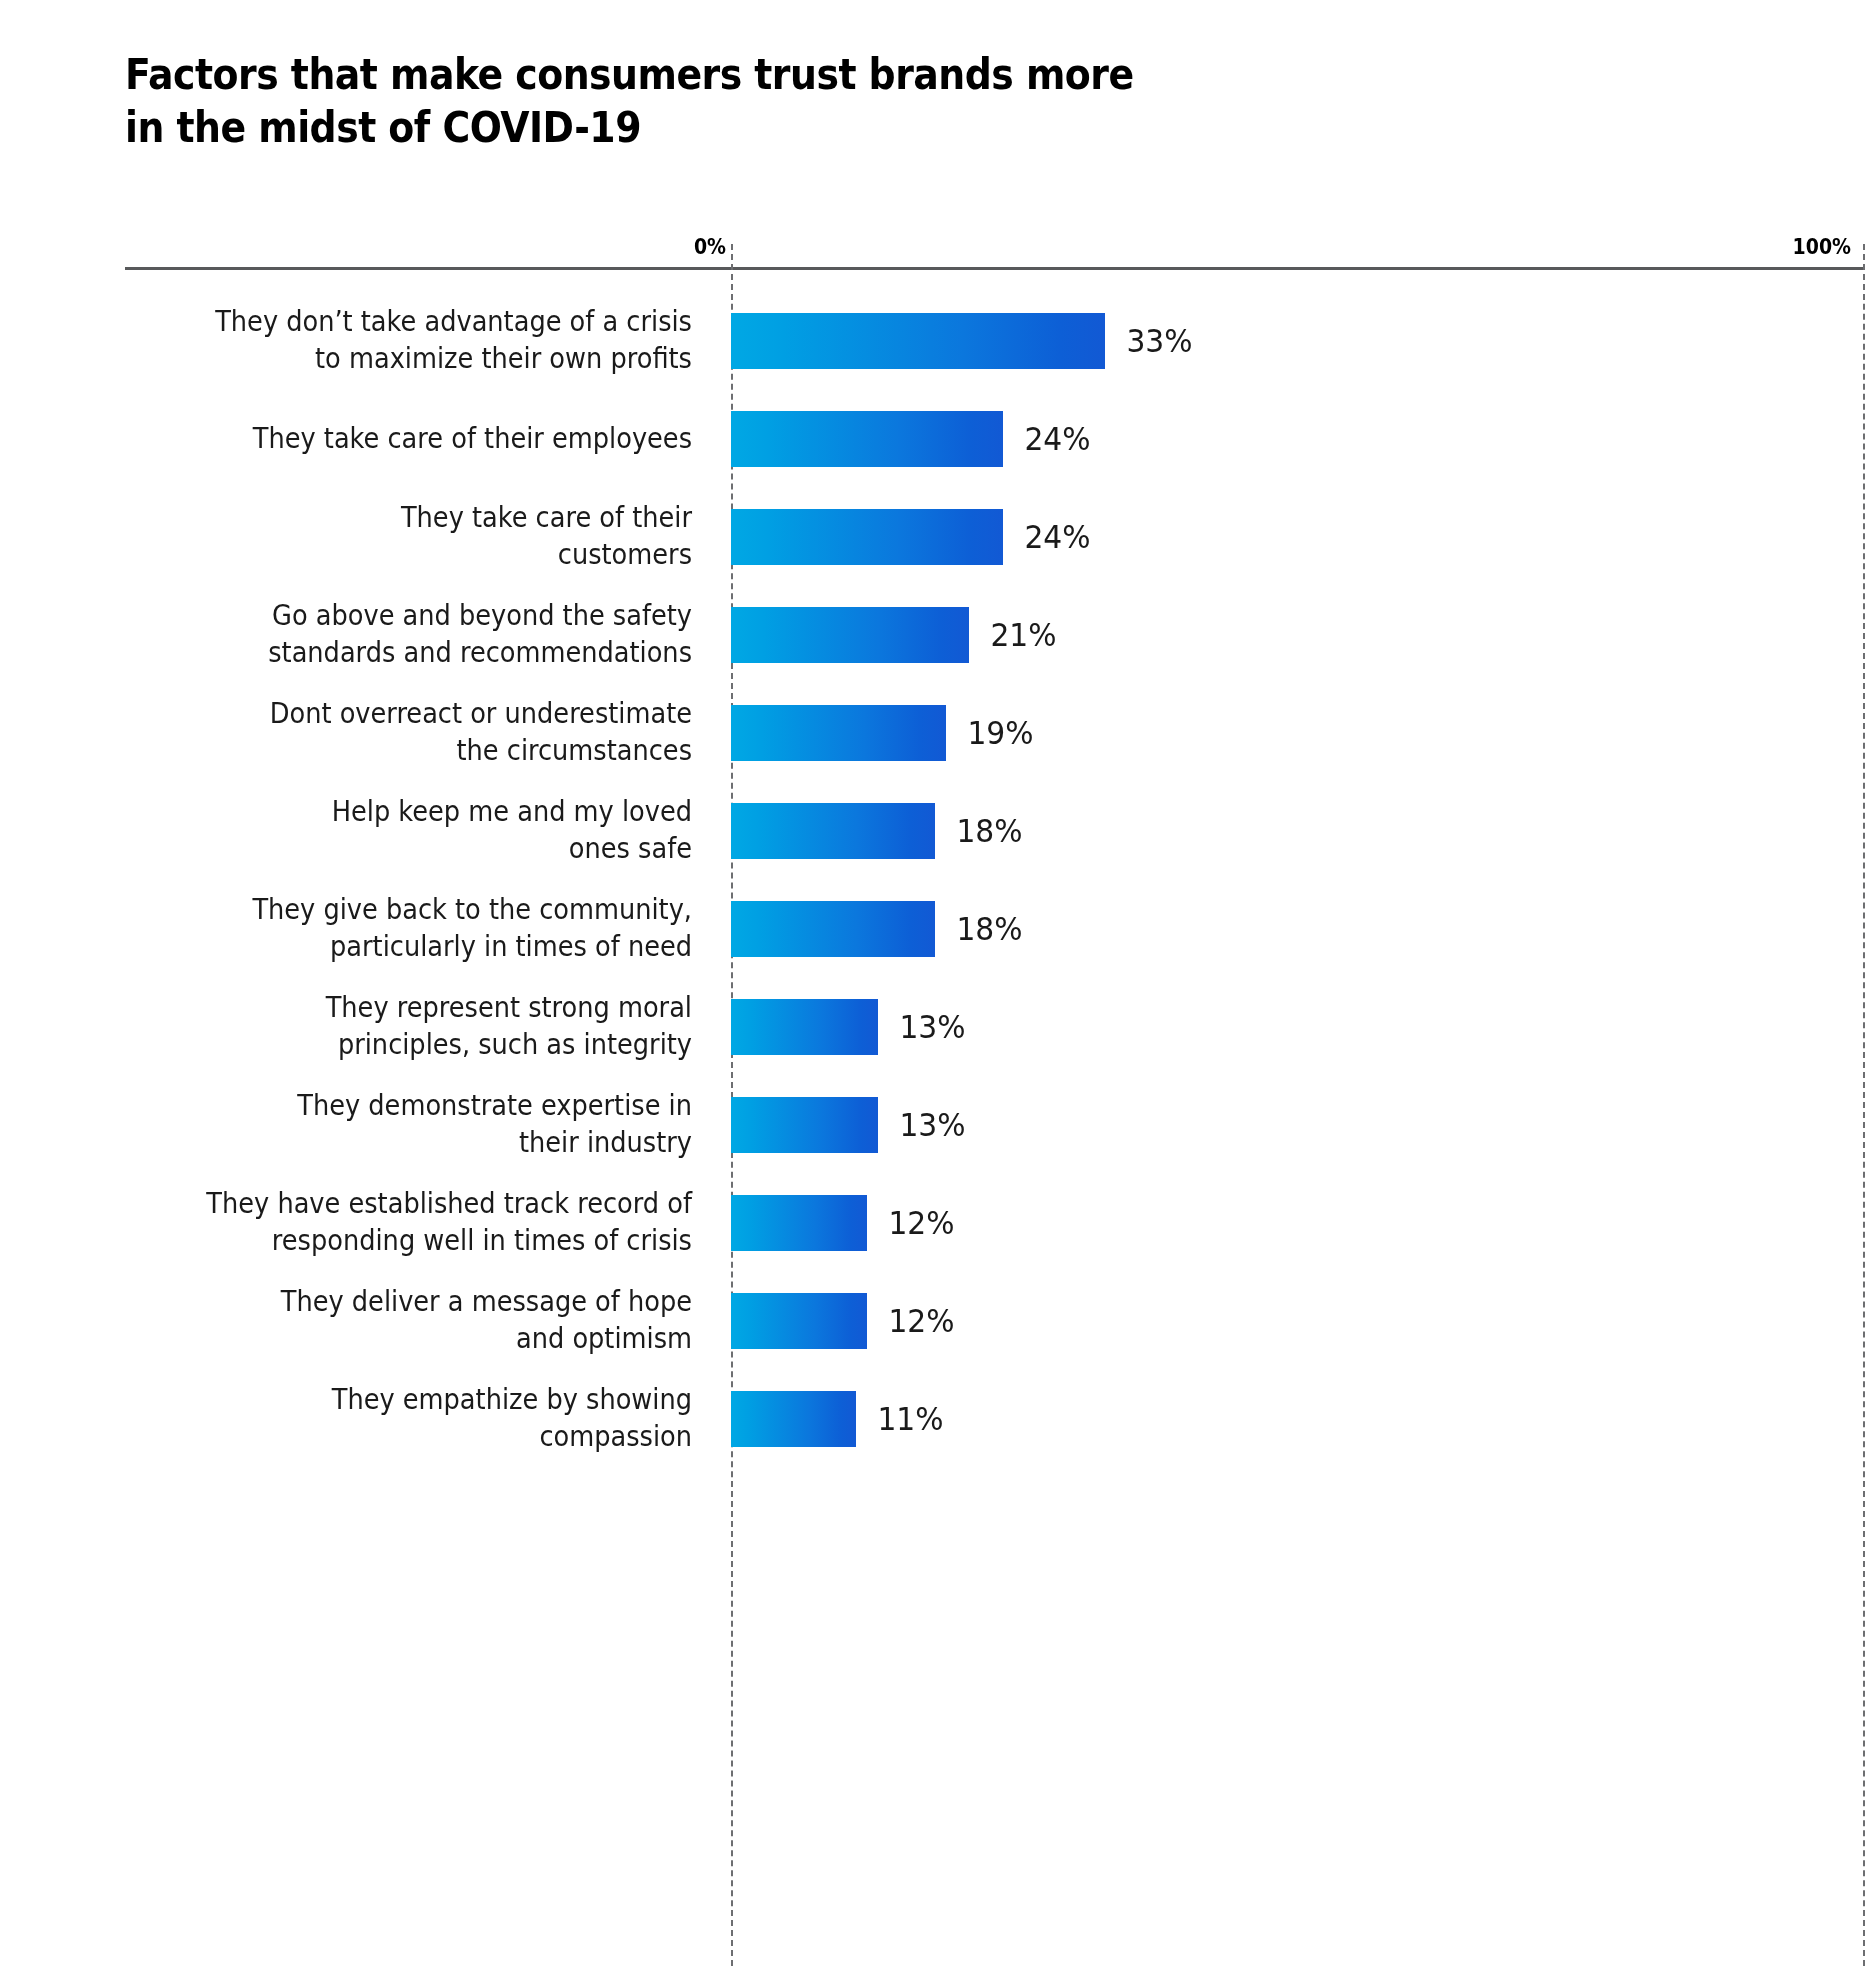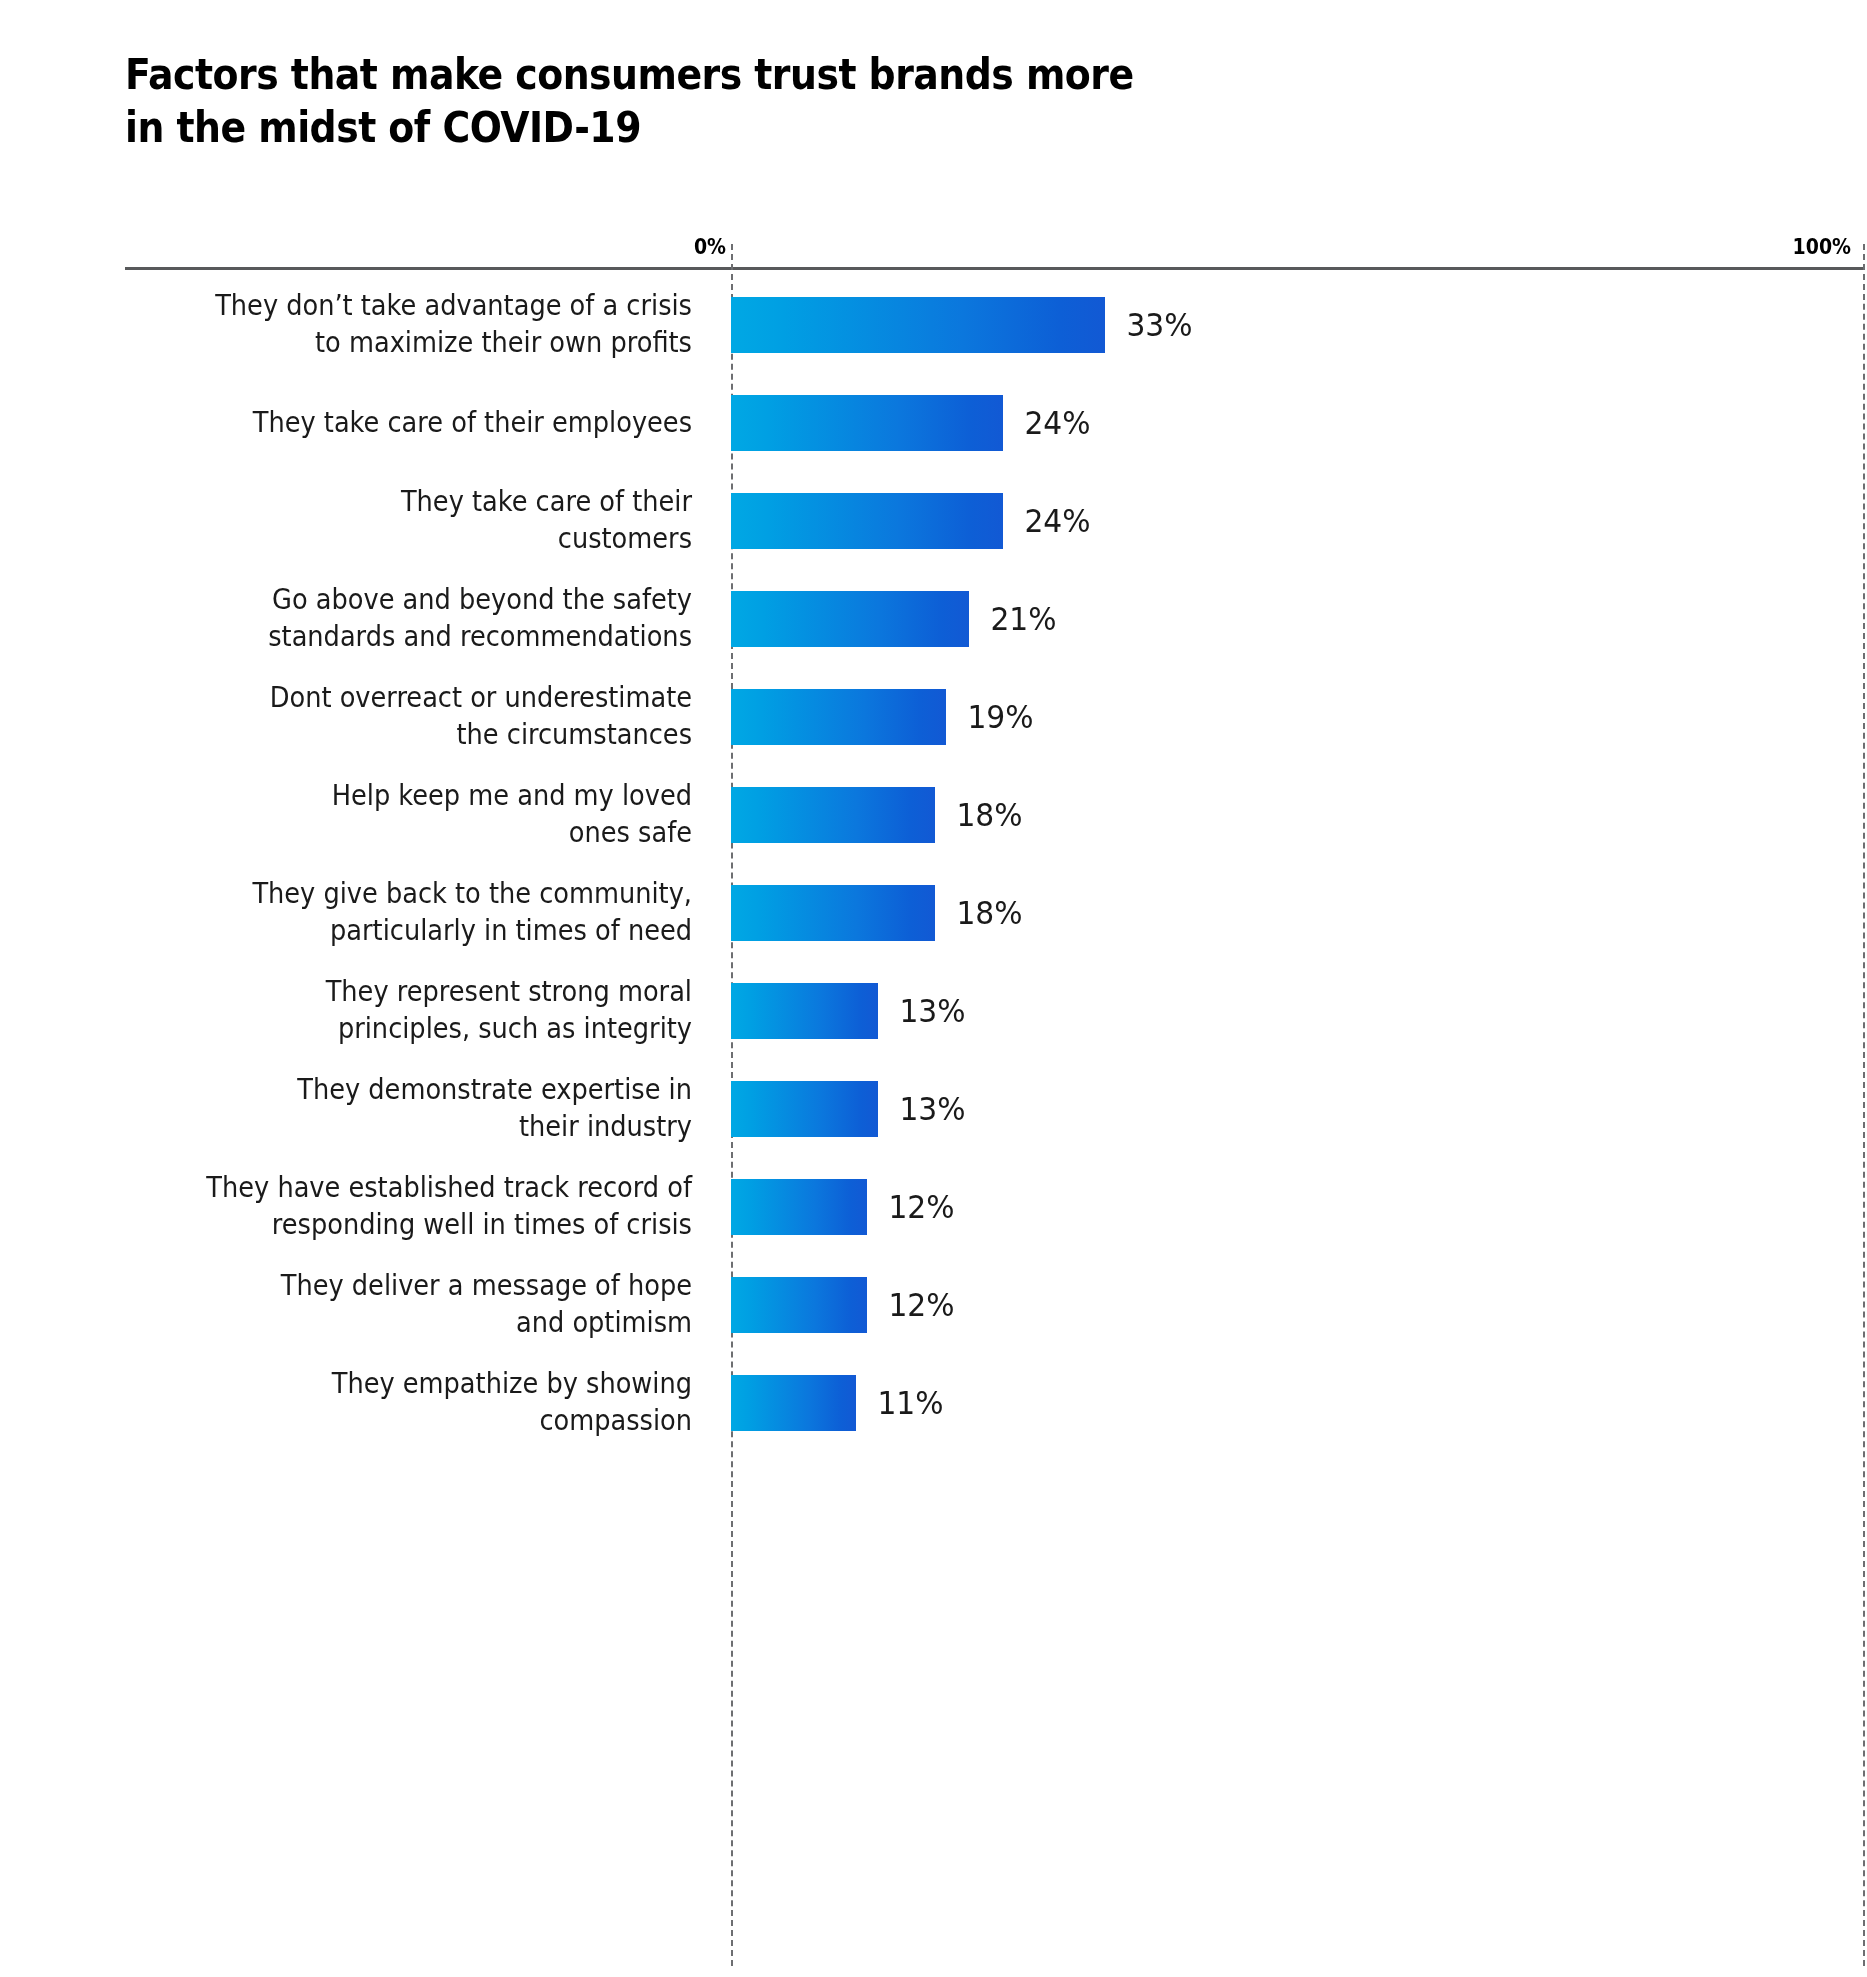--- a/index.html
+++ b/index.html
@@ -75,21 +75,21 @@
     height: 1722px;
     border-left: 2.9px dashed #6d6e71;
   }
   #gridline-0 { left: 691px; }
   #gridline-100 { left: 1823px; }
 
   
   #rows {
     position: absolute;
     left: 0;
-    top: 276px;
+    top: 292px;
     width: 1752px;
   }
 
   .bar-row {
     position: relative;
     height: 98px;
     width: 1867px;
   }
 
   .cat-label {

